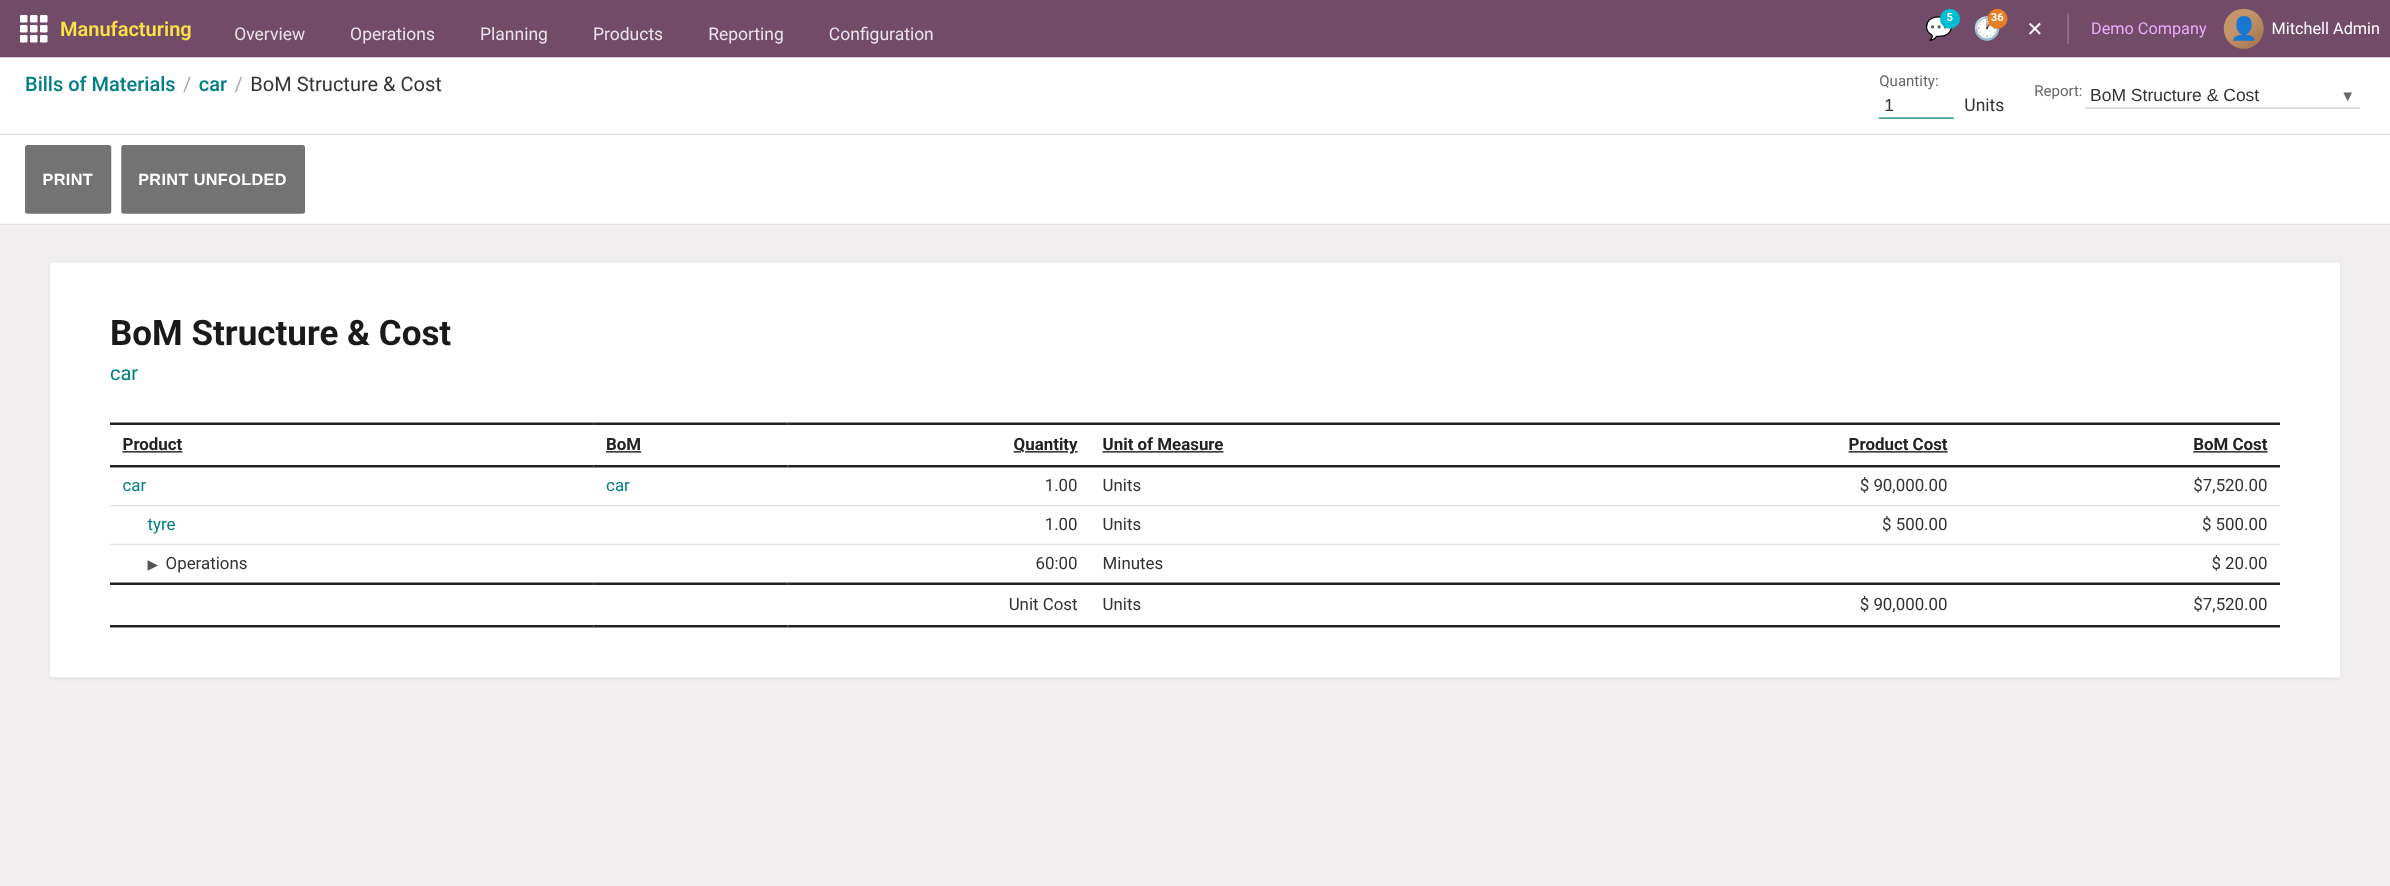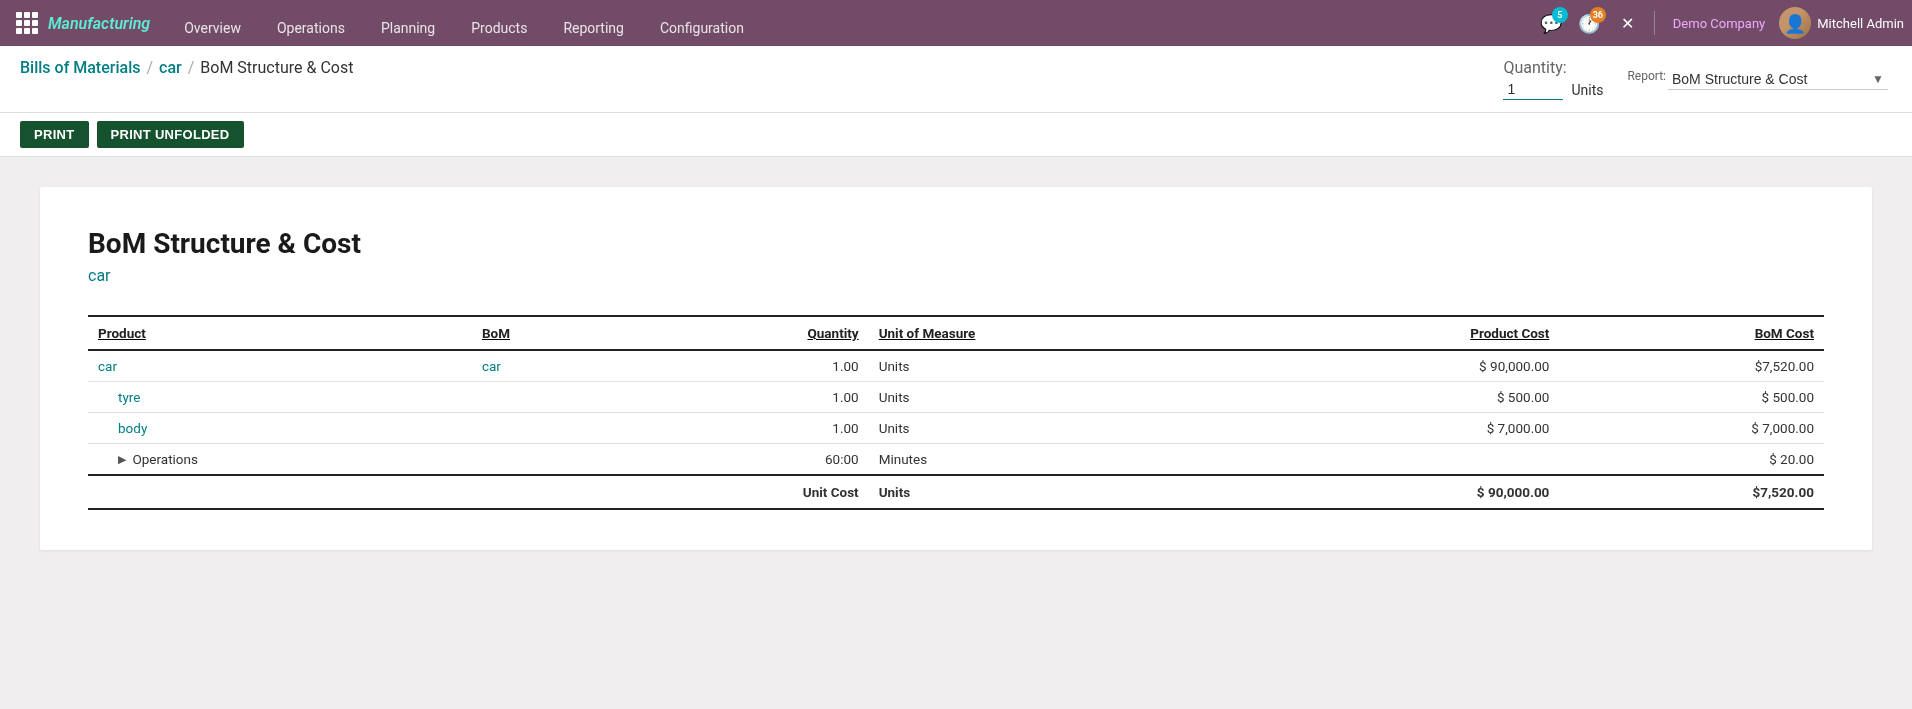--- a/index.html
+++ b/index.html
@@ -11,26 +11,25 @@
       display: flex;
       align-items: center;
       height: 46px;
       padding: 0 8px;
       gap: 0;
     }
     .topnav-brand {
       display: flex;
       align-items: center;
       gap: 10px;
-      color: #5eead4;
+      color: #fde047;
       font-size: 16px;
       font-weight: 600;
       padding: 0 16px 0 8px;
       white-space: nowrap;
-      font-style: italic;
     }
     .grid-icon {
       display: grid;
       grid-template-columns: repeat(3,6px);
       grid-template-rows: repeat(3,6px);
       gap: 2px;
     }
     .grid-icon span {
       background: white;
       border-radius: 1px;
@@ -123,21 +122,21 @@
     .breadcrumb-controls {
       display: flex;
       align-items: center;
       gap: 24px;
     }
     .qty-group {
       display: flex;
       flex-direction: column;
       gap: 2px;
     }
-    .qty-label { font-size: 16px; color: #666; }
+    .qty-label { font-size: 12px; color: #666; }
     .qty-row {
       display: flex;
       align-items: center;
       gap: 8px;
     }
     .qty-input {
       border: none;
       border-bottom: 1px solid #017e84;
       width: 60px;
       font-size: 14px;
@@ -180,24 +179,24 @@
 
     
     .action-bar {
       background: white;
       padding: 8px 20px;
       display: flex;
       gap: 8px;
       border-bottom: 1px solid #e0e0e0;
     }
     .btn-primary {
-      background: #14532d;
+      background: #737373;
       color: white;
       border: none;
-      padding: 6px 14px;
+      padding: 20px 14px;
       font-size: 13px;
       font-weight: 600;
       cursor: pointer;
       border-radius: 2px;
       letter-spacing: 0.3px;
     }
 
     
     .main-content {
       padding: 30px 40px;
@@ -250,21 +249,21 @@
     }
     .bom-table tbody td.num { text-align: right; }
     .cell-link { color: #017e84; cursor: pointer; }
     .indent { padding-left: 30px !important; }
     .bom-table tfoot tr {
       border-top: 2px solid #222;
       border-bottom: 2px solid #222;
     }
     .bom-table tfoot td {
       padding: 8px 10px;
-      font-weight: 700;
+      font-weight: 400;
       color: #333;
     }
     .bom-table tfoot td.num { text-align: right; }
     .row-expand {
       display: flex;
       align-items: center;
       gap: 6px;
     }
     .expand-arrow {
       font-size: 11px;
@@ -385,30 +384,20 @@
           <td class="indent">
             <span class="cell-link">tyre</span>
           </td>
           <td></td>
           <td class="num">1.00</td>
           <td>Units</td>
           <td class="num">$ 500.00</td>
           <td class="num">$ 500.00</td>
         </tr>
 
-        <tr>
-          <td class="indent">
-            <span class="cell-link">body</span>
-          </td>
-          <td></td>
-          <td class="num">1.00</td>
-          <td>Units</td>
-          <td class="num">$ 7,000.00</td>
-          <td class="num">$ 7,000.00</td>
-        </tr>
 
         <tr>
           <td class="indent">
             <div class="row-expand">
               <span class="expand-arrow">▶</span>
               <span>Operations</span>
             </div>
           </td>
           <td></td>
           <td class="num">60:00</td>

